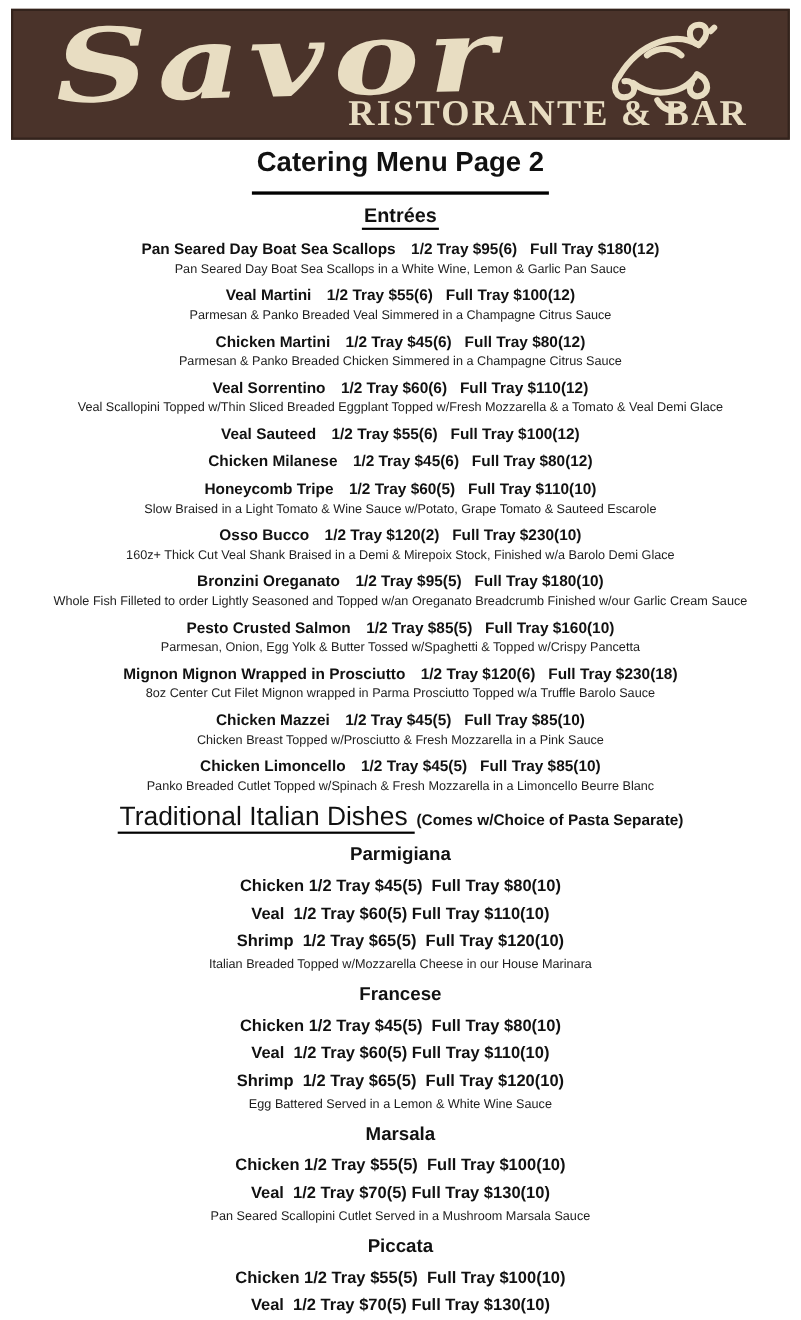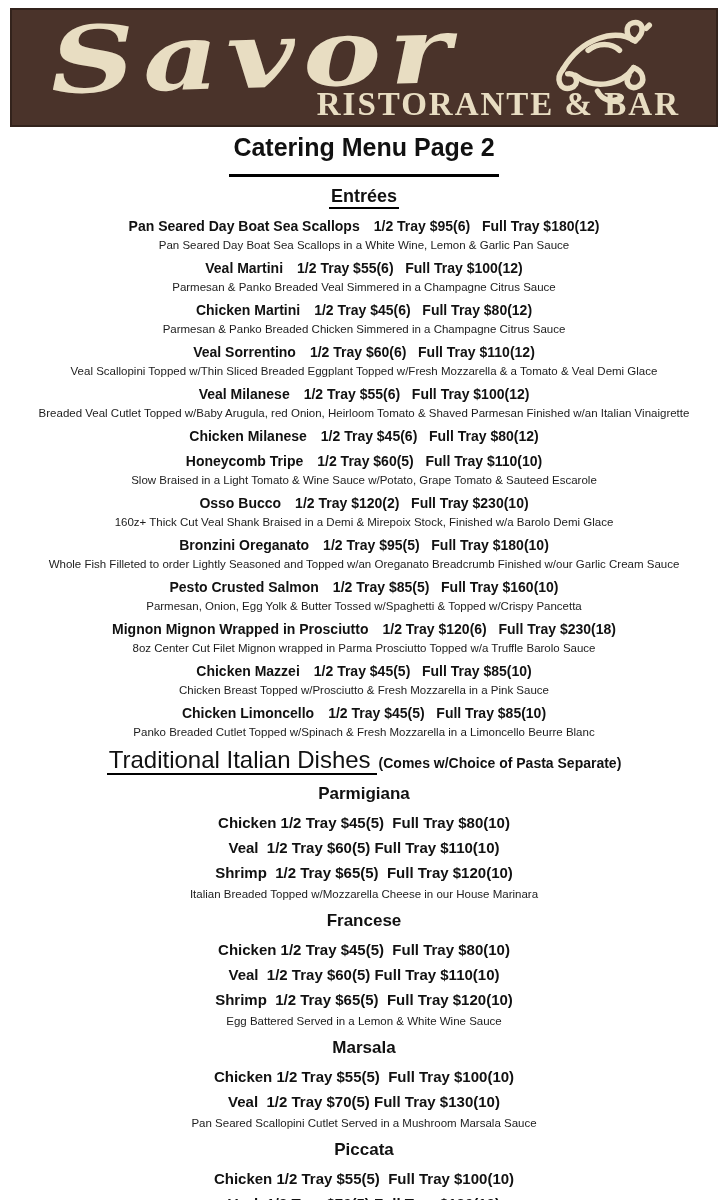--- a/index.html
+++ b/index.html
@@ -172,22 +172,21 @@
   </div>
   <div class="item">
     <div class="item-line"><span class="item-name">Chicken Martini</span><span class="item-prices">1/2 Tray $45(6)   Full Tray $80(12)</span></div>
     <div class="item-desc">Parmesan &amp; Panko Breaded Chicken Simmered in a Champagne Citrus Sauce</div>
   </div>
   <div class="item">
     <div class="item-line"><span class="item-name">Veal Sorrentino</span><span class="item-prices">1/2 Tray $60(6)   Full Tray $110(12)</span></div>
     <div class="item-desc">Veal Scallopini Topped w/Thin Sliced Breaded Eggplant Topped w/Fresh Mozzarella &amp; a Tomato &amp; Veal Demi Glace</div>
   </div>
   <div class="item">
-    <div class="item-line"><span class="item-name">Veal Milanese</span><span class="item-prices">1/2 Tray $55(6)   Full Tray $100(12)</span></div>
-    <div class="item-desc">Breaded Veal Cutlet Topped w/Baby Arugula, red Onion, Heirloom Tomato &amp; Shaved Parmesan Finished w/an Italian Vinaigrette</div>
+    <div class="item-line"><span class="item-name">Veal Sauteed</span><span class="item-prices">1/2 Tray $55(6)   Full Tray $100(12)</span></div>
   </div>
   <div class="item">
     <div class="item-line"><span class="item-name">Chicken Milanese</span><span class="item-prices">1/2 Tray $45(6)   Full Tray $80(12)</span></div>
   </div>
   <div class="item">
     <div class="item-line"><span class="item-name">Honeycomb Tripe</span><span class="item-prices">1/2 Tray $60(5)   Full Tray $110(10)</span></div>
     <div class="item-desc">Slow Braised in a Light Tomato &amp; Wine Sauce w/Potato, Grape Tomato &amp; Sauteed Escarole</div>
   </div>
   <div class="item">
     <div class="item-line"><span class="item-name">Osso Bucco</span><span class="item-prices">1/2 Tray $120(2)   Full Tray $230(10)</span></div>

